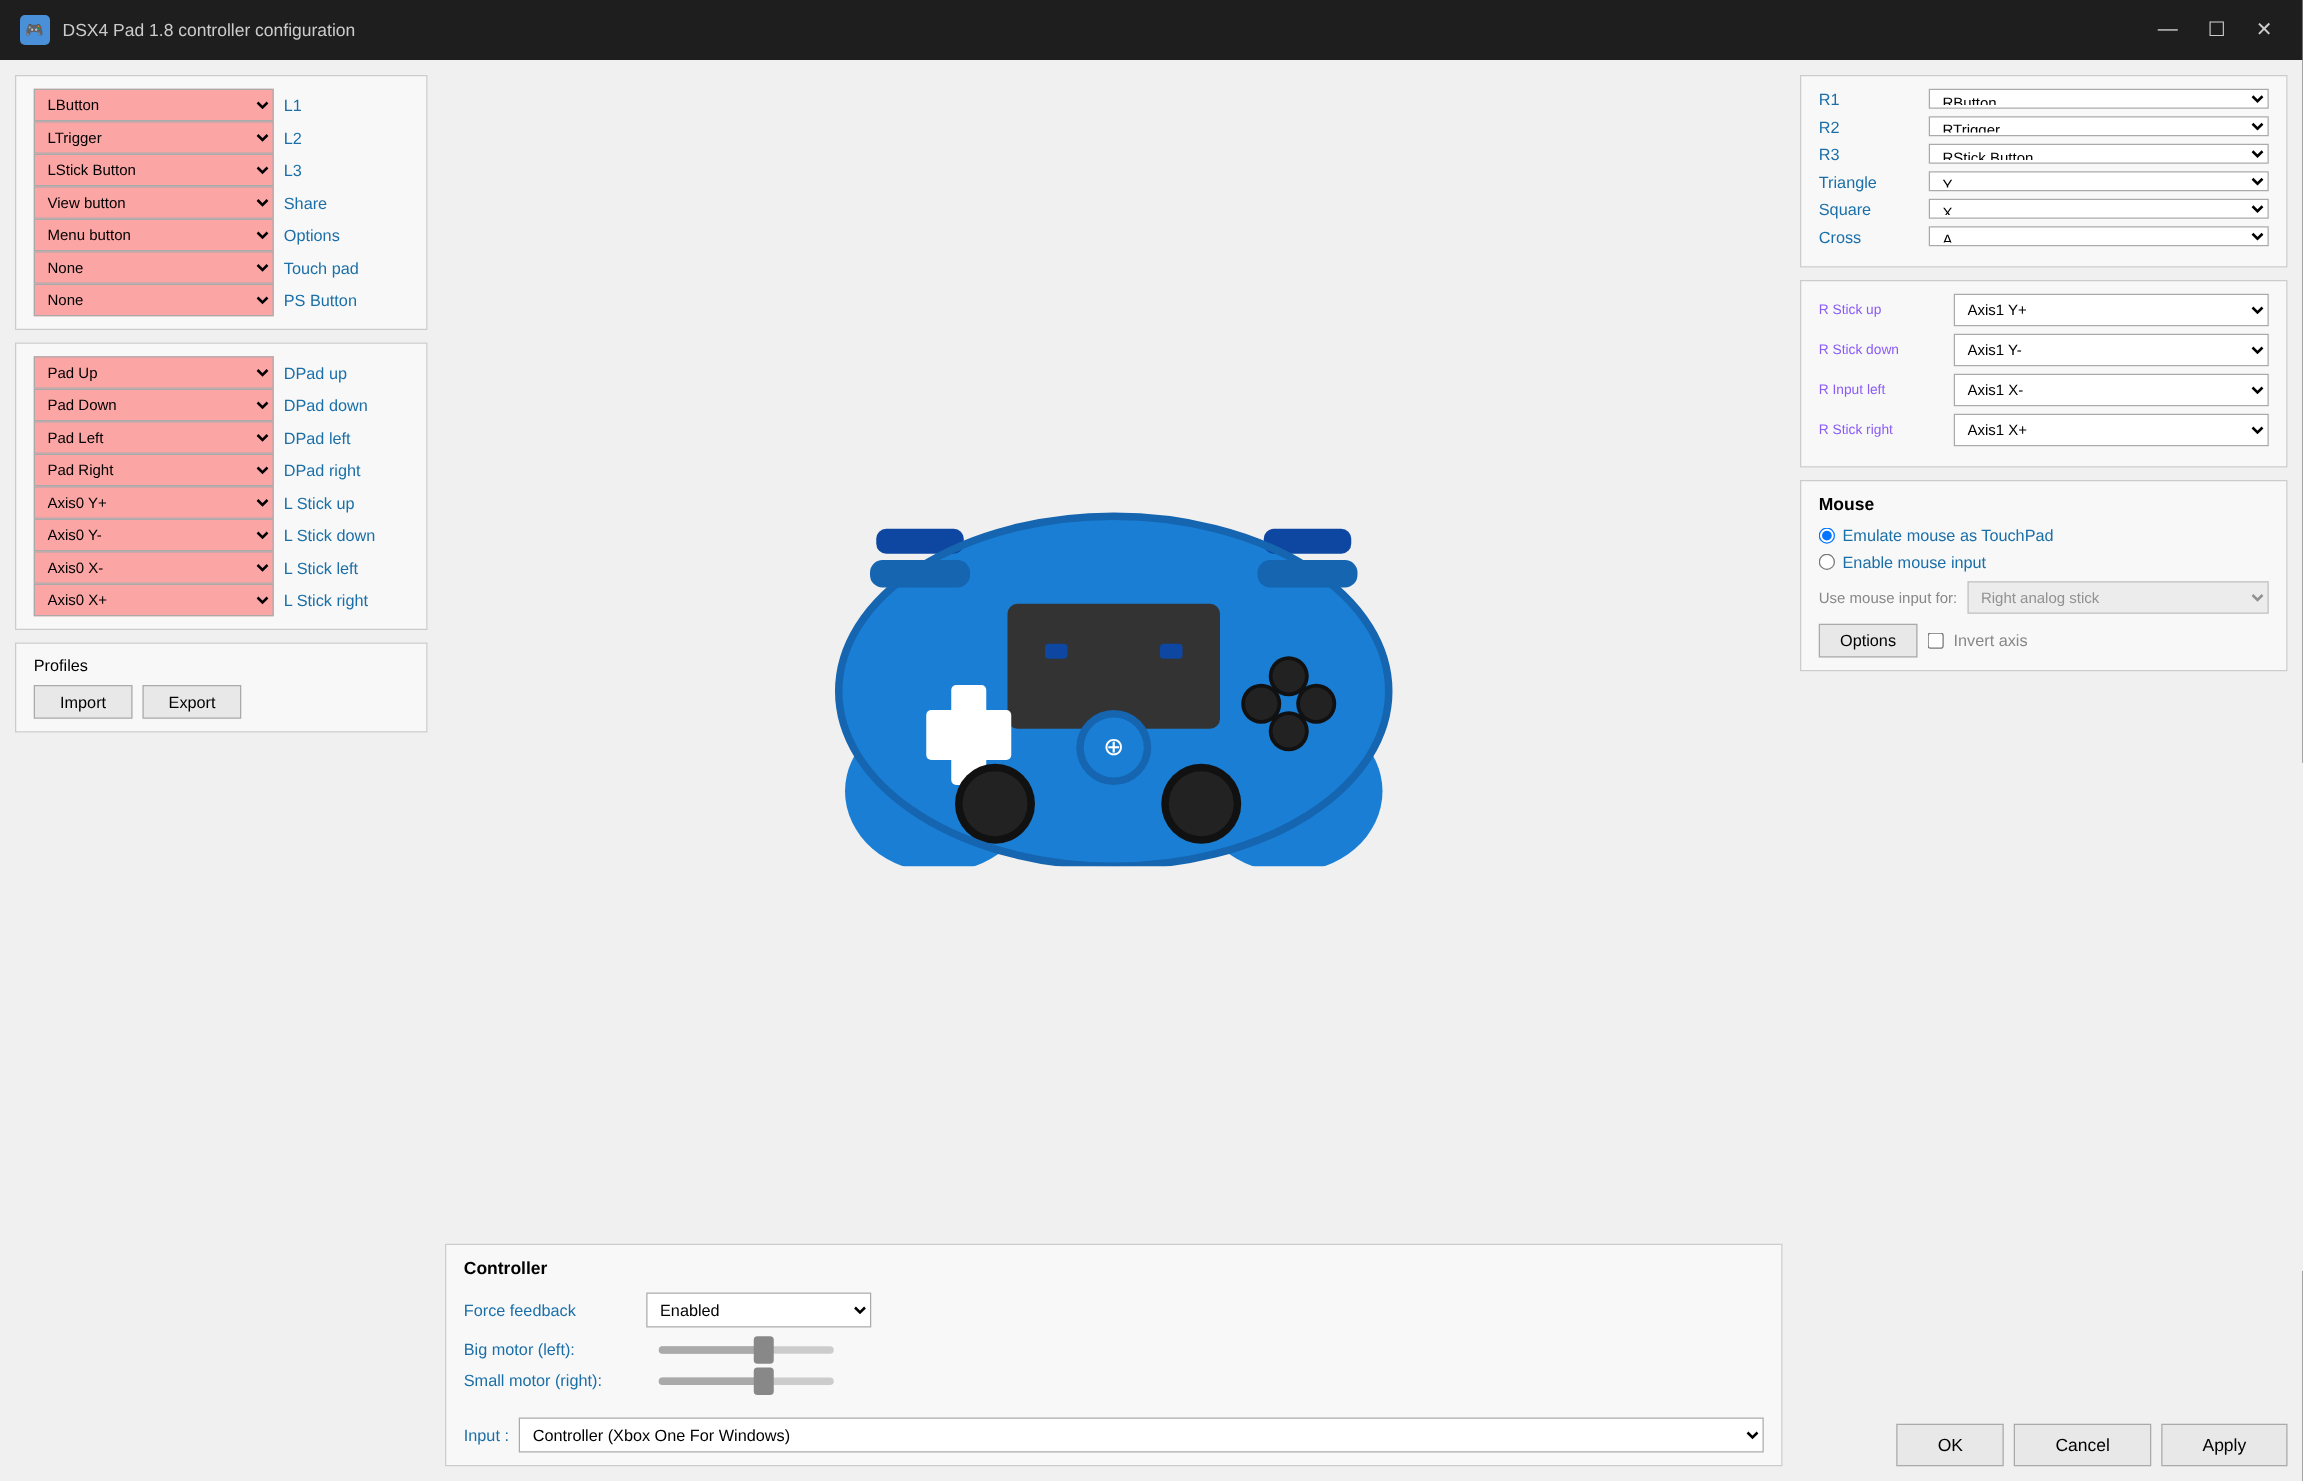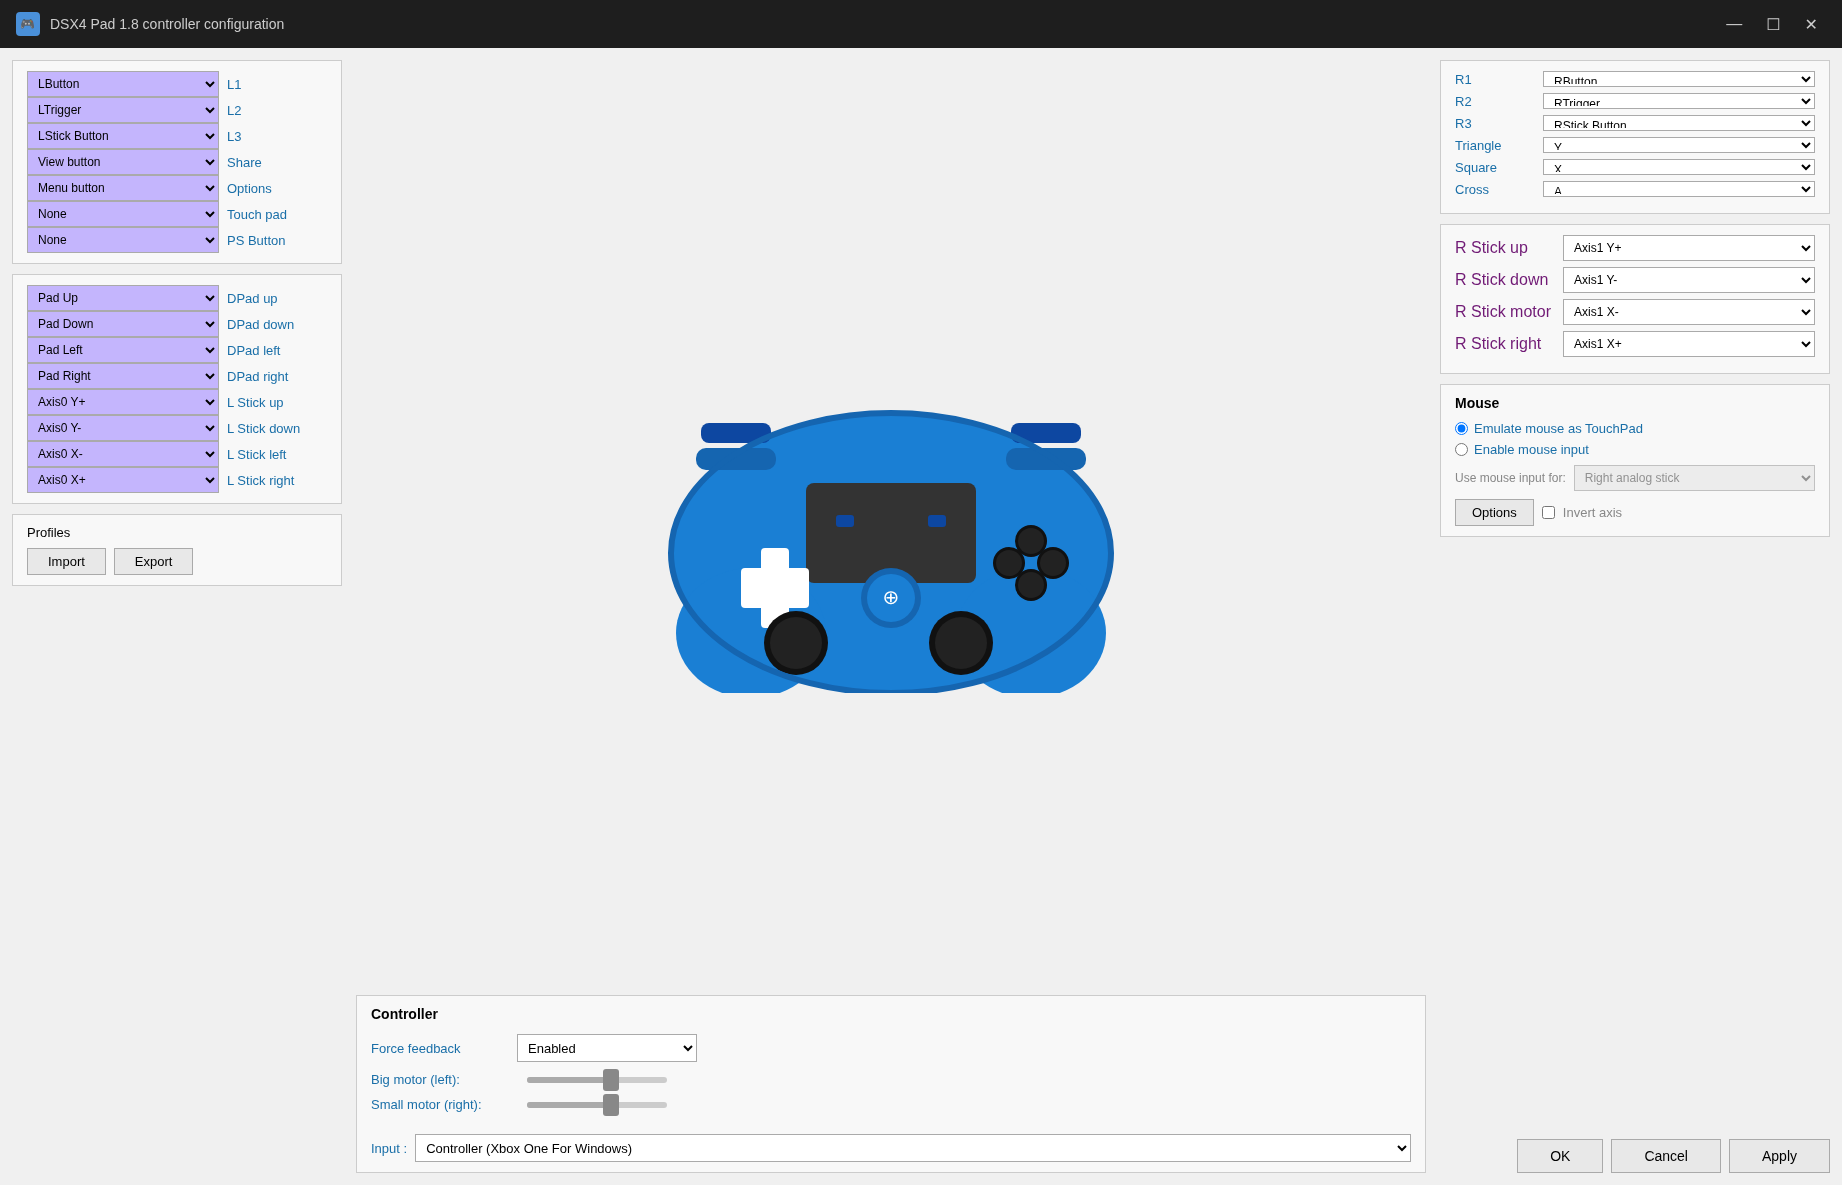--- a/index.html
+++ b/index.html
@@ -87,21 +87,21 @@
     }
     .mapping-label {
       color: #1a6fa8;
       font-size: 13px;
       width: 100px;
     }
     .mapping-select {
       flex: 1;
       padding: 3px 6px;
       border: 1px solid #aaa;
-      background: #c4b5fd;
+      background: #fca5a5;
       font-size: 12px;
       height: 26px;
       cursor: pointer;
     }
     .profiles-title {
       font-size: 13px;
       margin-bottom: 8px;
     }
     .profiles-btns {
       display: flex;
@@ -220,23 +220,23 @@
       background: #fff;
       font-size: 12px;
     }
     .stick-map-row {
       display: flex;
       align-items: center;
       gap: 8px;
       margin-bottom: 6px;
     }
     .stick-map-label {
-      color: #701a75;
+      color: #8b5cf6;
       width: 100px;
-      font-size: 16px;
+      font-size: 11px;
     }
     .stick-map-select {
       flex: 1;
       height: 26px;
       padding: 2px 6px;
       border: 1px solid #aaa;
       background: #fff;
       font-size: 12px;
     }
 
@@ -617,21 +617,21 @@
             <option>Axis1 Y+</option>
           </select>
         </div>
         <div class="stick-map-row">
           <span class="stick-map-label">R Stick down</span>
           <select class="stick-map-select">
             <option>Axis1 Y-</option>
           </select>
         </div>
         <div class="stick-map-row">
-          <span class="stick-map-label">R Stick motor</span>
+          <span class="stick-map-label">R Input left</span>
           <select class="stick-map-select">
             <option>Axis1 X-</option>
           </select>
         </div>
         <div class="stick-map-row">
           <span class="stick-map-label">R Stick right</span>
           <select class="stick-map-select">
             <option>Axis1 X+</option>
           </select>
         </div>

